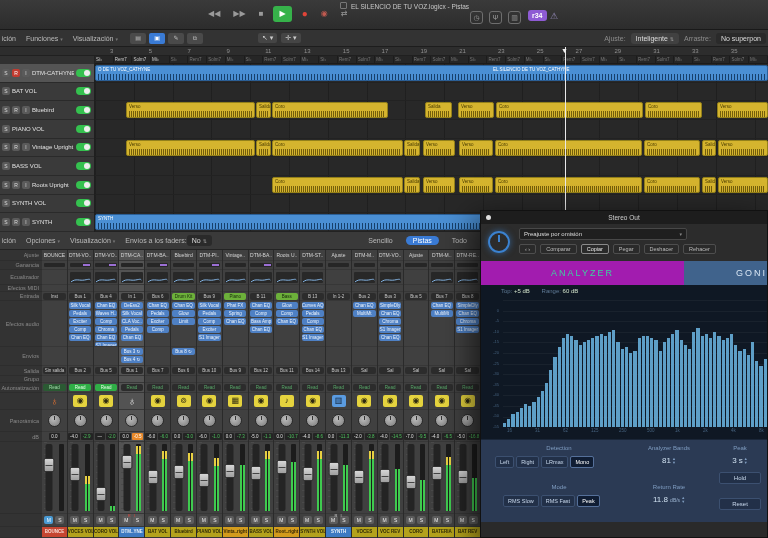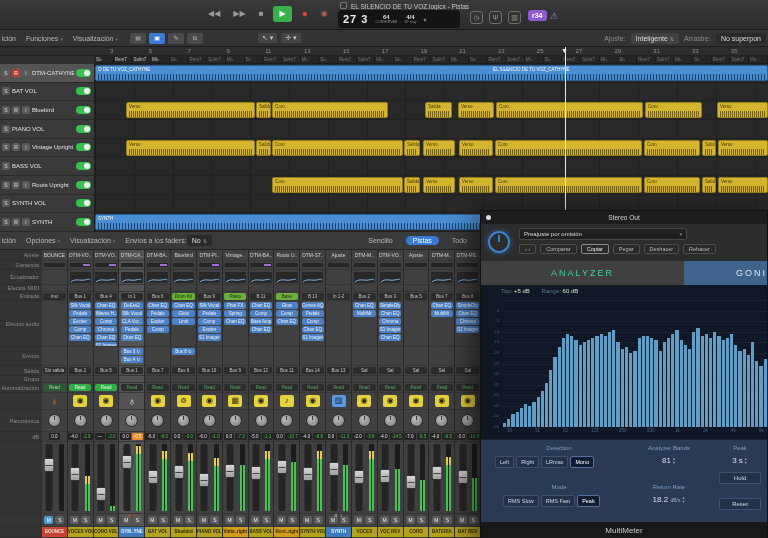--- a/index.html
+++ b/index.html
@@ -159,21 +159,21 @@
   #power::after{content:"";position:absolute;left:8px;top:2px;width:2px;height:7px;background:#3b82d0;}
   #preset{position:absolute;left:38px;top:4px;width:168px;height:12px;background:#1f1f1f;border:1px solid #484848;
     border-radius:2px;color:#ddd;font-size:6px;line-height:10px;padding:0 4px;}
   #preset .car{float:right;color:#888;font-size:5px;}
   #pbtns{position:absolute;left:38px;top:20px;display:flex;gap:4px;}
   .pbtn{background:#2a2a2a;border:1px solid #4e4e4e;border-radius:2px;color:#bbb;font-size:5.5px;
     padding:1px 5px;white-space:nowrap;}
   .pbtn.hl{border-color:#8a8a8a;color:#e8e8e8;}
   #ptabs{height:24px;display:flex;}
   .ptab{font-size:9px;letter-spacing:2px;text-align:center;line-height:24px;overflow:hidden;white-space:nowrap;}
-  .ptab.sel{flex:0 0 203px;background:#404040;color:#3ed0a0;}
+  .ptab.sel{flex:0 0 203px;background:#a21caf;color:#3ed0a0;}
   .ptab.unsel{flex:1;background:#40638c;color:#d8e6f4;padding-left:52px;}
   #ana{height:154px;background:#0f1824;position:relative;}
   #meta{position:absolute;left:20px;top:3px;font-size:6px;color:#5f7a96;}
   #meta b{color:#cfe0c8;font-weight:normal;margin-right:10px;}
   #bars{position:absolute;left:22px;right:0;top:15px;height:127px;display:flex;align-items:flex-end;gap:1px;
     background-image:repeating-linear-gradient(rgba(255,255,255,.045) 0 1px,transparent 1px 10.6px);}
   #bars .bar{flex:1;background:#5e9fc7;}
   .ytick{position:absolute;left:0;width:18px;text-align:right;font-size:4px;color:#44607c;}
   .xtick{position:absolute;top:143px;font-size:4.5px;color:#44607c;}
   #pctrl{height:83px;background:#2b3a54;position:relative;border-top:1px solid #1a2638;}
@@ -198,32 +198,20 @@
     <div id="transport">
         <div class="tbtn rewind">◀◀</div>
         <div class="tbtn forward">▶▶</div>
         <div class="tbtn stop">■</div>
         <div class="tbtn play">▶</div>
         <div class="tbtn record">●</div>
         <div class="tbtn capture">◉</div>
         <div class="tbtn cycle">⇄</div>
       </div>
     <div id="win-title">EL SILENCIO DE TU VOZ.logicx - Pistas</div>
-    <div id="lcd">
-      <span class="pos">27 3</span>
-      <span class="lcd-col">
-        <span class="v">64</span>
-        <span class="l">CONSERVAR</span>
-      </span>
-      <span class="lcd-col">
-        <span class="v">4/4</span>
-        <span class="l">SP may</span>
-      </span>
-      <span class="chev">▾</span>
-    </div>
     <div id="status-icons">
         <div class="sicon">◷</div>
         <div class="sicon">Ψ</div>
         <div class="sicon">▥</div>
       </div>
     <div id="badge">r34</div>
     <div id="warn">⚠</div>
   </div>
 
   <div id="atoolbar">
@@ -1566,21 +1554,20 @@
         </div>
       <div class="plab" style="left:18px;top:44px;width:120px">Mode</div>
       <div class="btngroup" id="mode-group" style="left:22px;top:55px">
           <div class="gbtn">RMS Slow</div>
           <div class="gbtn">RMS Fast</div>
           <div class="gbtn sel">Peak</div>
         </div>
       <div class="plab" style="left:148px;top:5px;width:80px">Analyzer Bands</div>
       <div class="pval" style="left:148px;top:16px;width:80px"><span>81</span><span class="st">▲<br>▼</span></div>
       <div class="plab" style="left:148px;top:44px;width:80px">Return Rate</div>
-      <div class="pval" style="left:148px;top:55px;width:80px"><span>18.2</span> <span class="unit">dB/s</span><span class="st">▲<br>▼</span></div>
+      <div class="pval" style="left:148px;top:55px;width:80px"><span>11.8</span> <span class="unit">dB/s</span><span class="st">▲<br>▼</span></div>
       <div class="plab" style="left:236px;top:5px;width:46px">Peak</div>
       <div class="pval" style="left:236px;top:16px;width:46px"><span>3 s</span><span class="st">▲<br>▼</span></div>
       <div class="sbtn" style="left:238px;top:32px">Hold</div>
       <div class="sbtn" style="left:238px;top:58px">Reset</div>
     </div>
-    <div id="pfoot">MultiMeter</div>
   </div>
 </div>
 
 </body></html>

